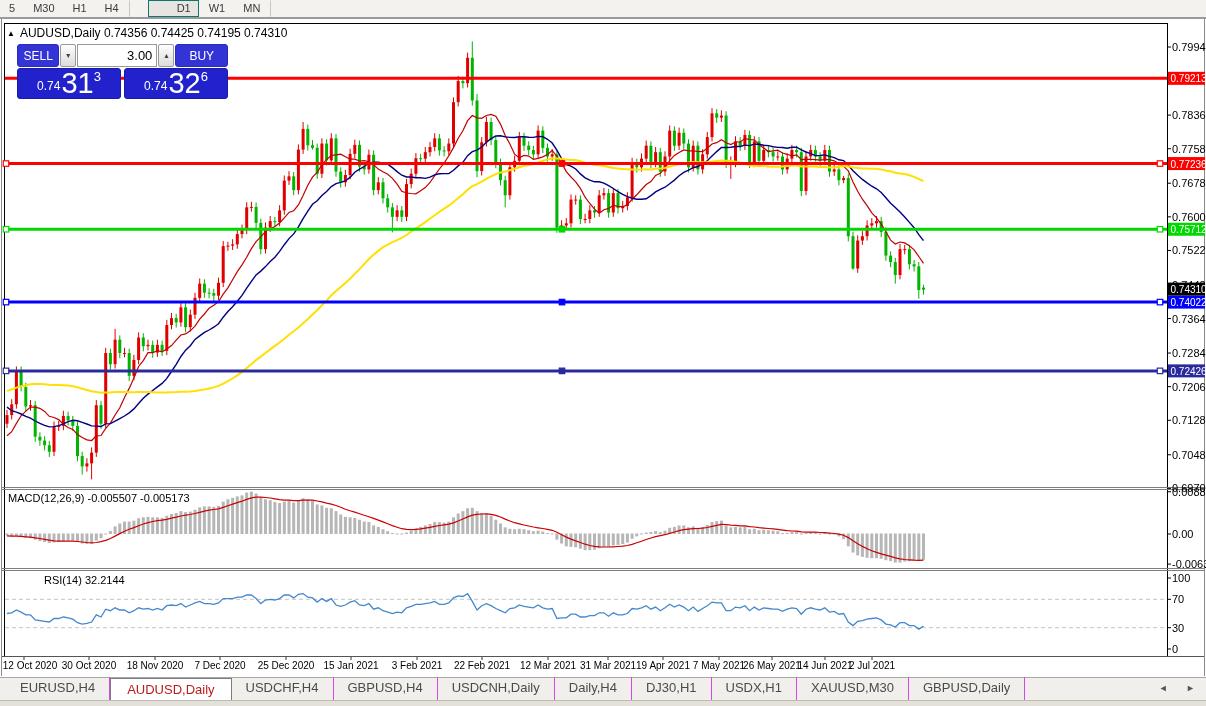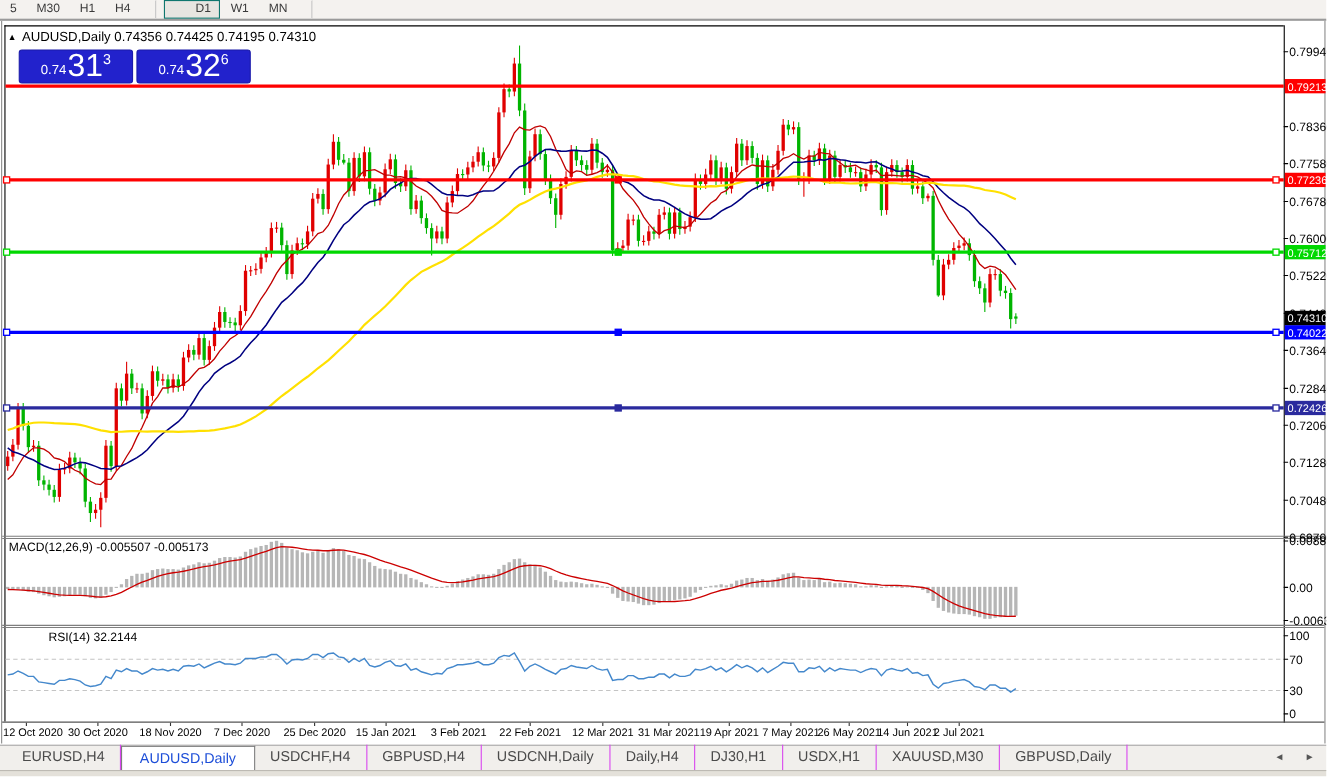--- a/index.html
+++ b/index.html
@@ -4,21 +4,21 @@
 <style>
   html,body{margin:0;padding:0;background:#fff;}
   #app{position:relative;width:1206px;height:706px;overflow:hidden;
        font-family:"Liberation Sans",sans-serif;background:#fff;}
   
   #toolbar{position:absolute;left:0;top:0;width:1206px;height:17px;
     background:#f4f2ef;border-bottom:2px solid #9a9a9a;display:flex;align-items:center;
     font-size:11px;color:#3a3a3a;}
   .pbtn{padding:1px 7px;margin:0 1px;cursor:default;line-height:13px;border:1px solid transparent;}
   .pbtn.active{background:#e7e5e1;border:1px solid #0f766e;padding-left:28px;}
-  .pbtn.sep-after{border-right:1px solid #c6c6c6;padding-right:22px;margin-right:6px;}
+  .pbtn.sep-after{border-right:1px solid #c6c6c6;padding-right:10px;margin-right:17px;}
   
   #chartsvg{position:absolute;left:0;top:0;}
   
   #symbol-header{position:absolute;left:7px;top:26px;font-size:12px;color:#000;display:flex;align-items:center;gap:5px;}
   #symbol-header .tri{font-size:8px;color:#000;}
   
   .ind-header{position:absolute;left:8px;font-size:11px;color:#000;}
   #macd-header{top:492px;}
   #rsi-header{top:574px;padding-left:36px;}
   
@@ -37,21 +37,21 @@
     justify-content:center;padding-bottom:2px;border:1px solid #1b1baa;}
   .price-box .pfx{font-size:12px;margin-right:1px;line-height:20px;}
   .price-box .big{font-size:29px;line-height:26px;font-weight:400;}
   .price-box .sup{font-size:13px;line-height:13px;align-self:flex-start;margin-top:1px;}
   #sell-price-box{margin-right:3px;}
   
   #tab-bar{position:absolute;left:0;top:677px;width:1206px;height:23px;background:#f1efec;
     border-top:1px solid #a8a8a8;display:flex;align-items:flex-end;font-size:13px;color:#4b4b4b;}
   .tab{padding:3px 14px 6px 14px;border-right:1px solid #d946ef;cursor:default;white-space:nowrap;}
   .tab:first-child{margin-left:6px;}
-  .tab.active{background:#fff;border:1px solid #7d7d7d;border-bottom:none;color:#1d4ed8;padding:3px 16px 4px 16px;}
+  .tab.active{background:#fff;border:1px solid #7d7d7d;border-bottom:none;color:#b91c1c;padding:3px 16px 4px 16px;}
   #tab-arrows{position:absolute;right:3px;top:5px;font-size:9px;color:#555;letter-spacing:8px;}
   #bottom-strip{position:absolute;left:0;top:700px;width:1206px;height:6px;background:#e4e1da;border-top:1px solid #bdbab3;}
 </style>
 </head>
 <body>
 
 <div id="app">
   <div id="toolbar">
       <span class="pbtn">5</span>
       <span class="pbtn">M30</span>
@@ -814,20 +814,31 @@
         <text x="872" y="669" font-size="10" font-family="Liberation Sans, sans-serif" fill="#000" text-anchor="middle">2 Jul 2021</text>
       </g>
     </svg>
 
   <div id="symbol-header">
     <span class="tri">▲</span>
     <span>AUDUSD,Daily 0.74356 0.74425 0.74195 0.74310</span>
   </div>
 
   <div id="trade-panel">
+    <div id="tp-row1">
+      <div id="sell-btn" class="tp-btn">SELL</div>
+      <div class="spin">
+        <span>▼</span>
+      </div>
+      <input id="volume-input" value="3.00" style="">
+      <div class="spin">
+        <span>▲</span>
+      </div>
+      <div id="buy-btn" class="tp-btn">BUY</div>
+    </div>
     <div id="tp-row2">
       <div id="sell-price-box" class="price-box">
         <span class="pfx">0.74</span>
         <span class="big">31</span>
         <span class="sup">3</span>
       </div>
       <div id="buy-price-box" class="price-box">
         <span class="pfx">0.74</span>
         <span class="big">32</span>
         <span class="sup">6</span>

